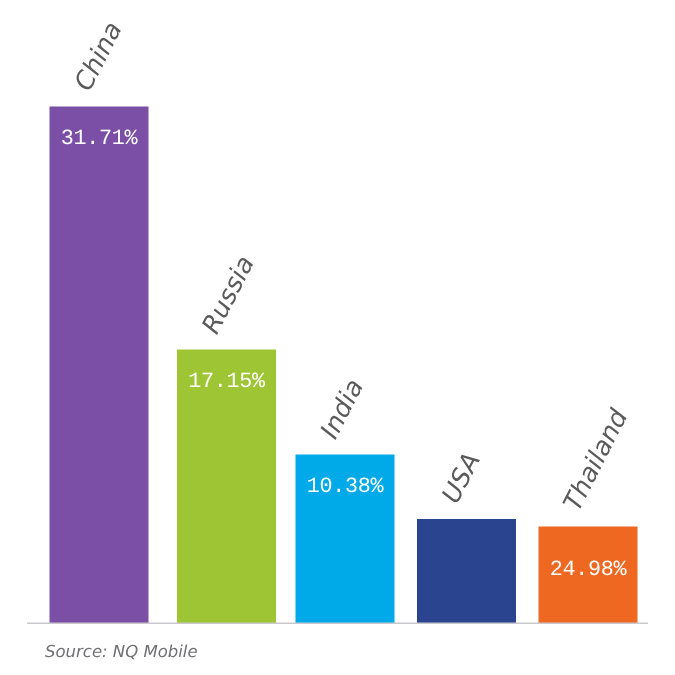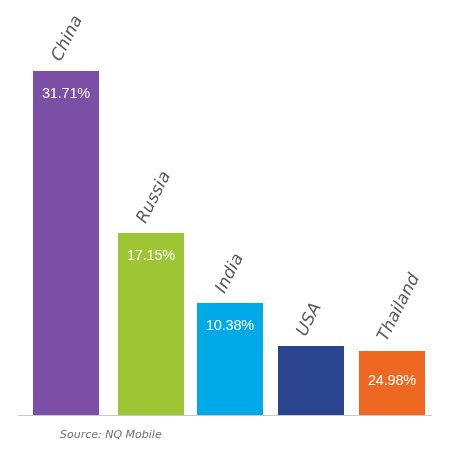--- a/index.html
+++ b/index.html
@@ -37,21 +37,21 @@
     left: 0;
     width: 100%;
   }
   .bar-value {
     position: absolute;
     left: 0;
     width: 100%;
     text-align: center;
     color: #ffffff;
     font-size: 14.5px;
-    font-family: Liberation Sans, sans-serif;
+    font-family: Liberation Mono, monospace;
     letter-spacing: -0.2px;
     white-space: nowrap;
   }
   .cat-label {
     position: absolute;
     left: 50%;
     white-space: nowrap;
     color: #5a5a5a;
     font-size: 17px;
     font-style: italic;
@@ -69,21 +69,20 @@
   }
   #source-note {
     position: absolute;
     left: 30px;
     top: 428px;
     color: #6f6f74;
     font-size: 11px;
     font-style: italic;
     font-family: "DejaVu Sans", sans-serif;
     white-space: nowrap;
-    margin-left: 30px;
   }
 </style>
 </head>
 <body>
 
 <div id="chart-root">
 
   <div id="plot-area">
 
     <div class="bar-group" style="left:33px; width:66px; height:345px;">

